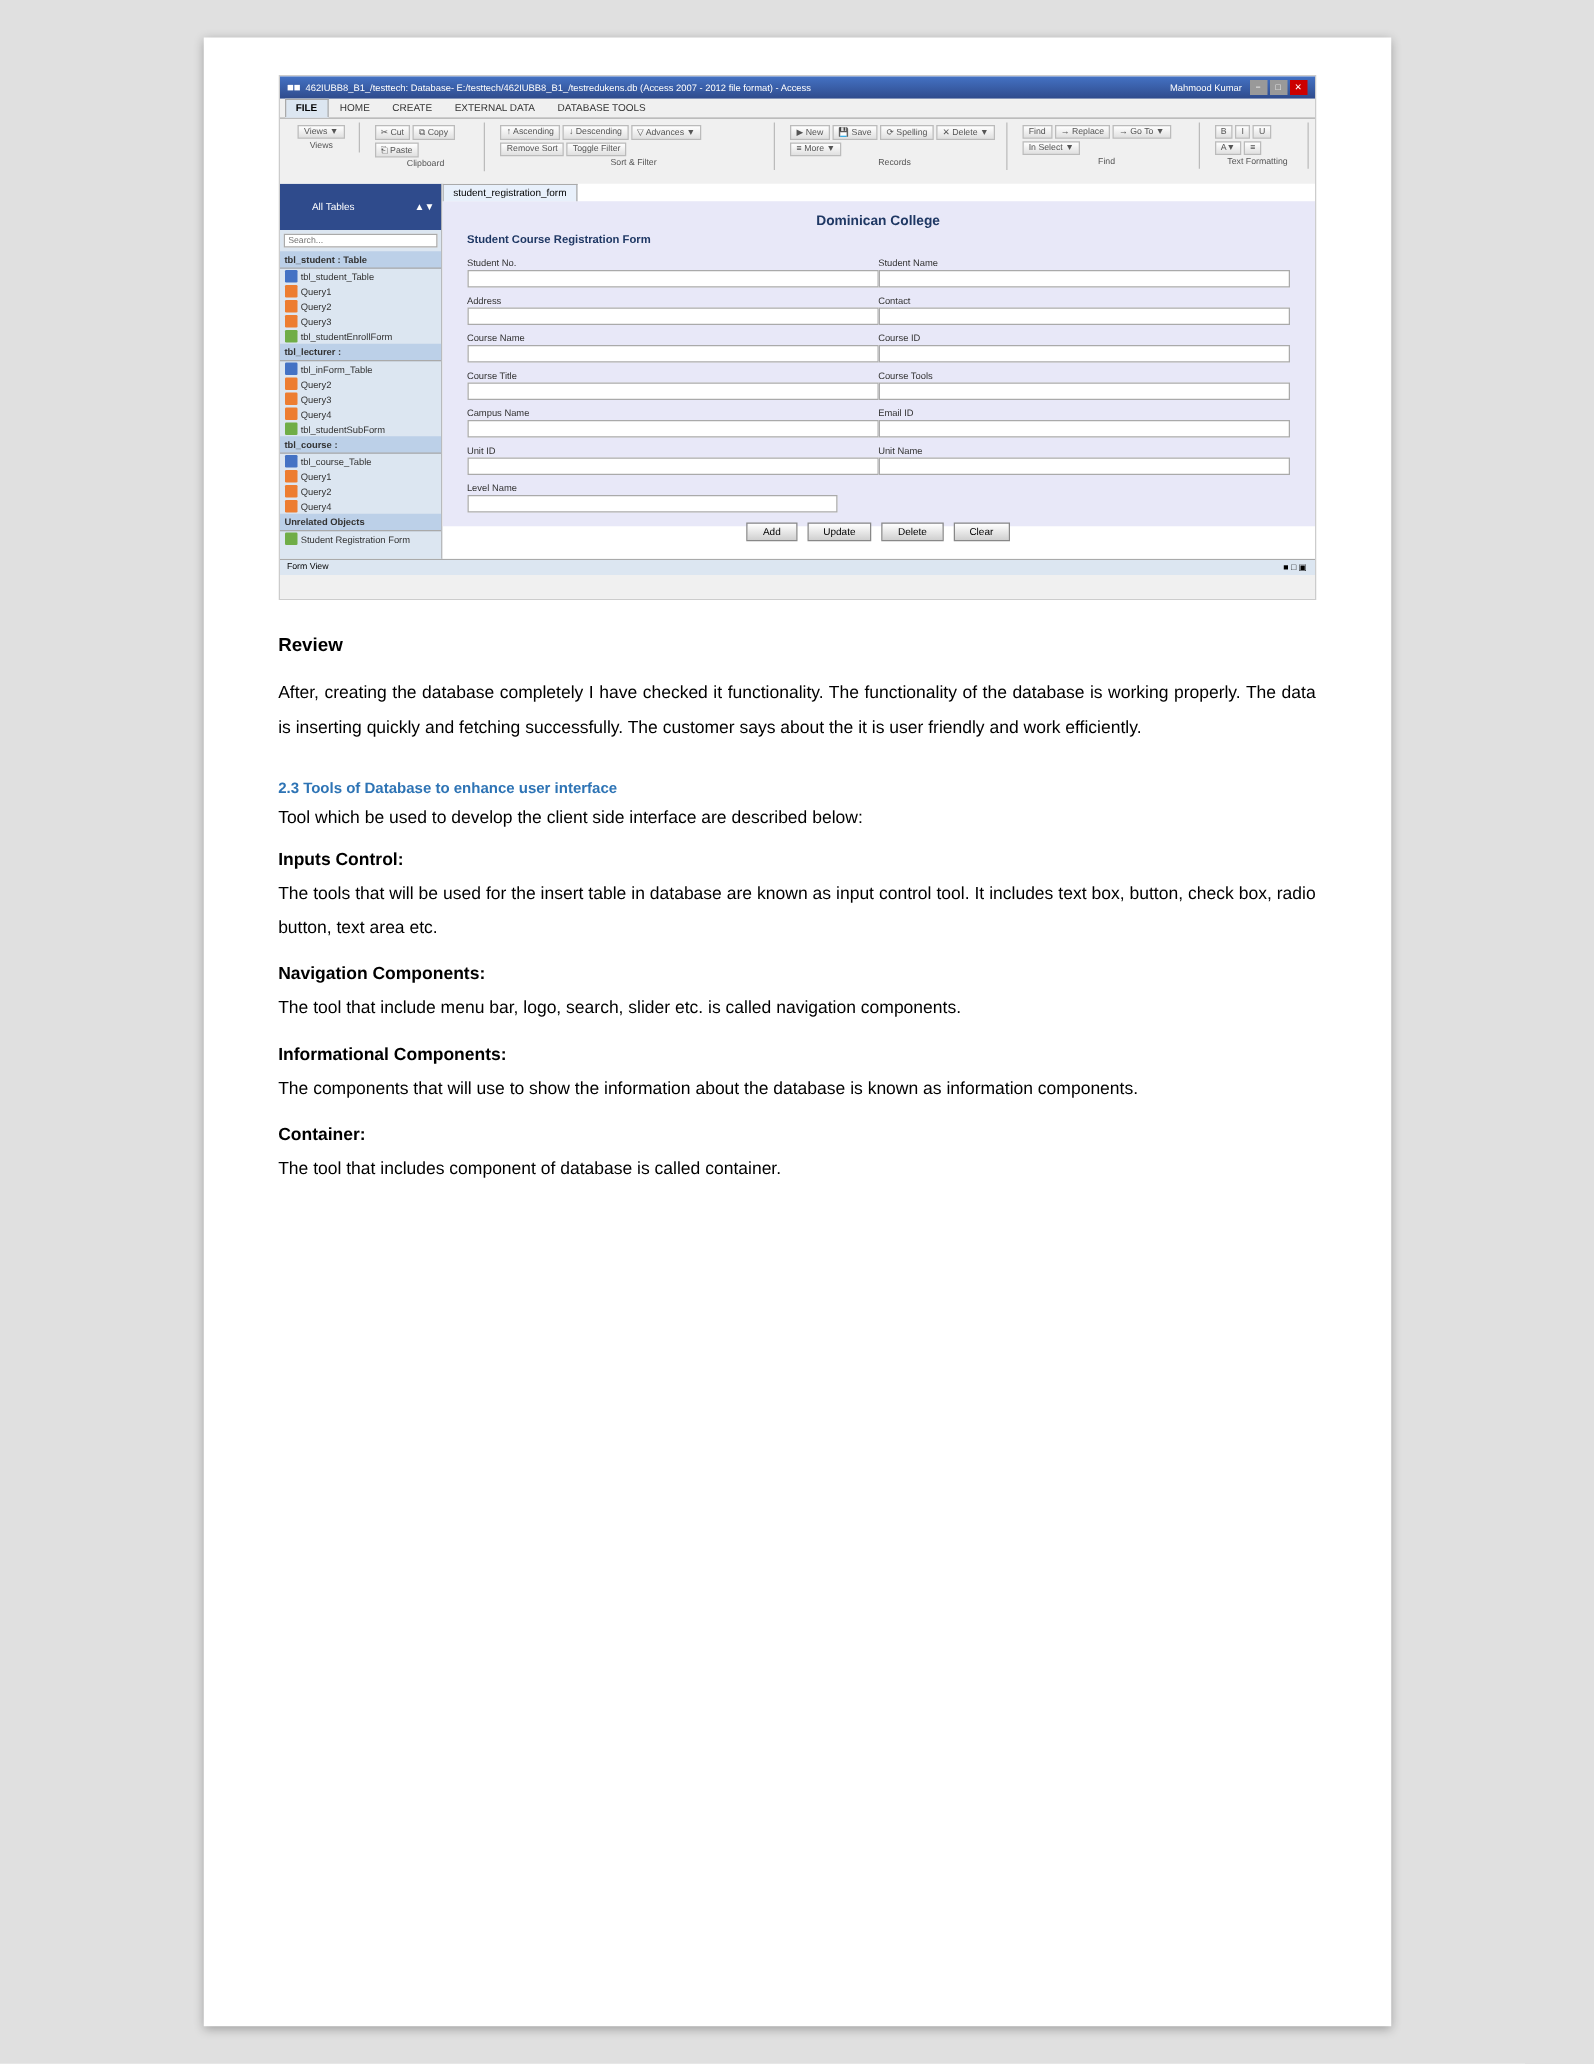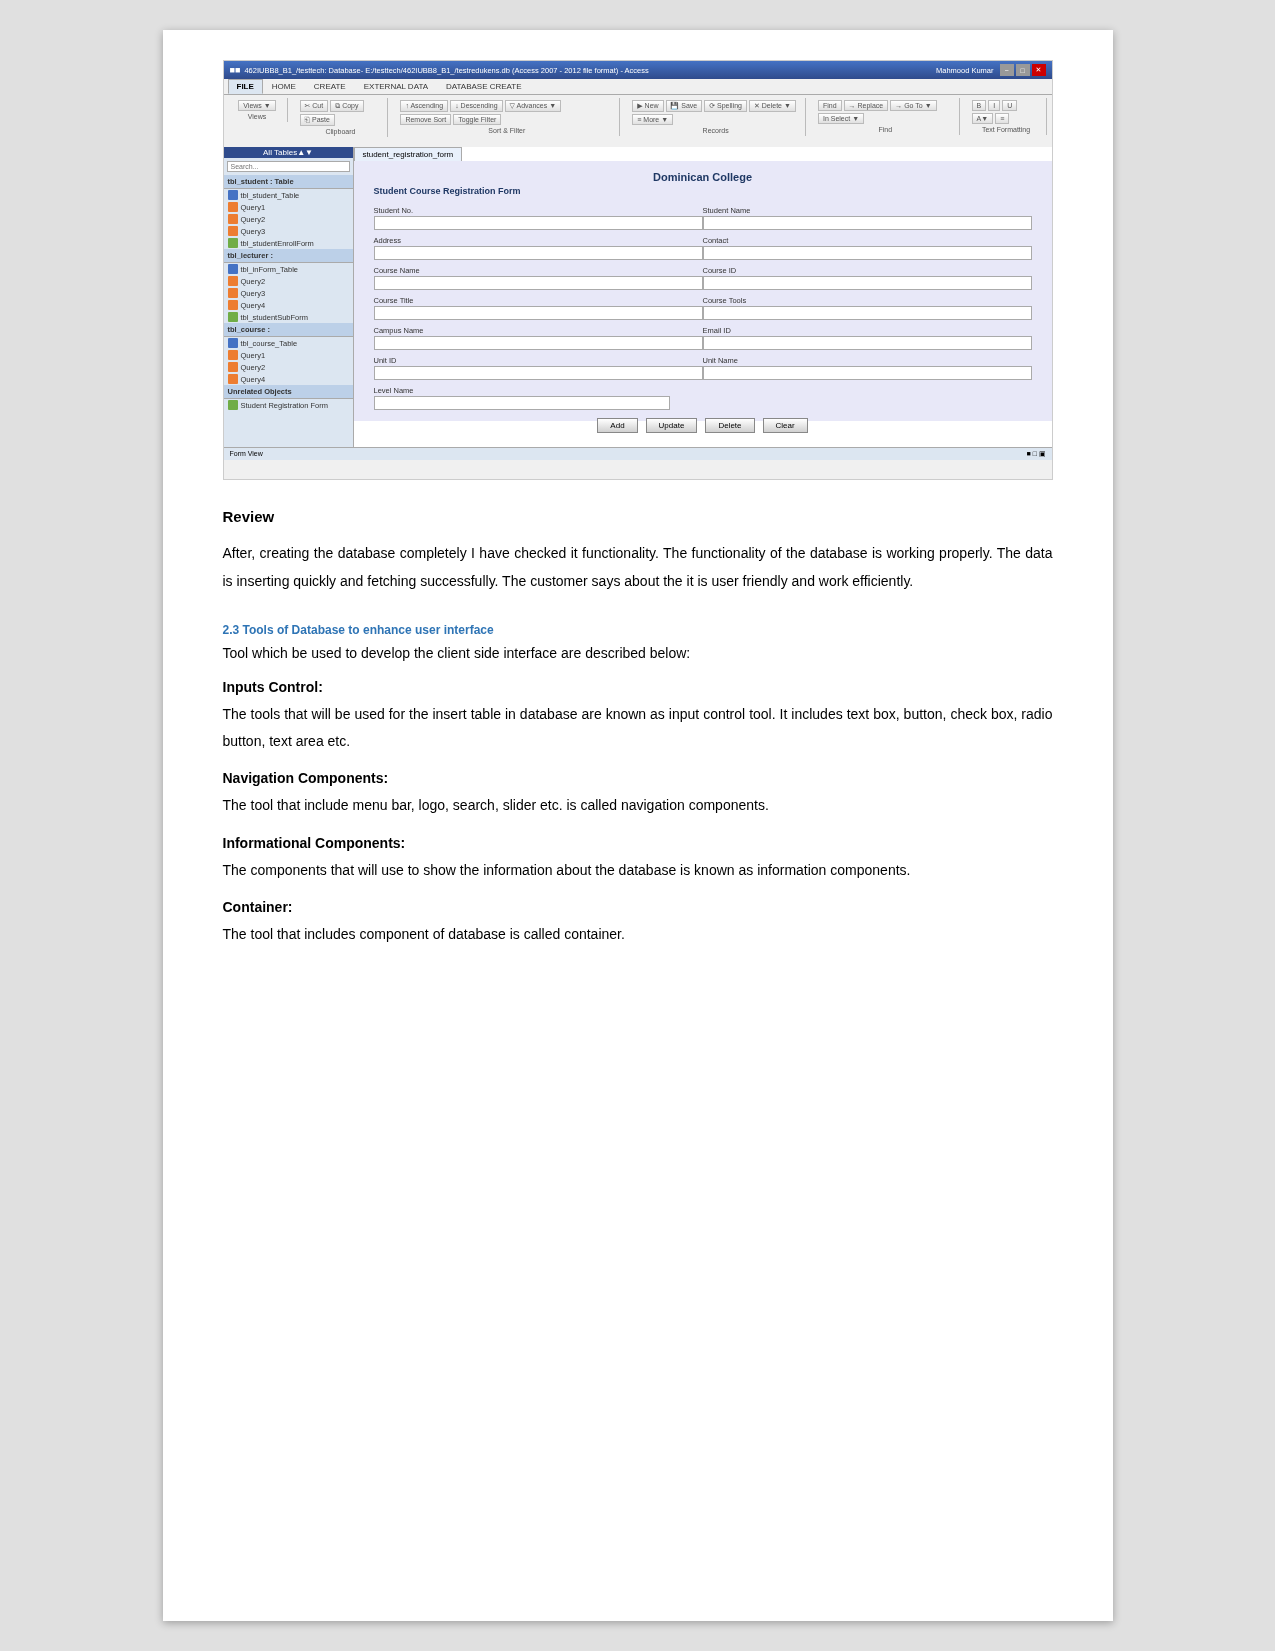--- a/index.html
+++ b/index.html
@@ -126,25 +126,26 @@
     }
     .access-nav-panel {
       width: 130px;
       background: #dce6f1;
       border-right: 1px solid #aaa;
       overflow: hidden;
     }
     .nav-panel-header {
       background: #2f4b8c;
       color: white;
-      padding: 1px 5px;
+      padding: 14px 5px;
       font-size: 8px;
       display: flex;
-      justify-content: center;
+      justify-content: flex-end;
       align-items: center;
+      gap: 48px;
     }
     .nav-panel-search {
       background: white;
       border: 1px solid #aaa;
       margin: 3px;
       padding: 1px 3px;
       font-size: 7px;
       width: calc(100% - 6px);
     }
     .nav-item {
@@ -318,21 +319,21 @@
             <div class="access-titlebar-btn" style="background:#c00;">✕</div>
           </div>
         </div>
       </div>
 
       <div class="ribbon-tabs">
         <div class="ribbon-tab active">FILE</div>
         <div class="ribbon-tab">HOME</div>
         <div class="ribbon-tab">CREATE</div>
         <div class="ribbon-tab">EXTERNAL DATA</div>
-        <div class="ribbon-tab">DATABASE CREATE</div>
+        <div class="ribbon-tab">DATABASE TOOLS</div>
       </div>
 
       <div class="ribbon-body">
         <div class="ribbon-group">
           <div class="ribbon-group-buttons">
             <div class="ribbon-btn">Views ▼</div>
           </div>
           <span>Views</span>
         </div>
         <div class="ribbon-group">

